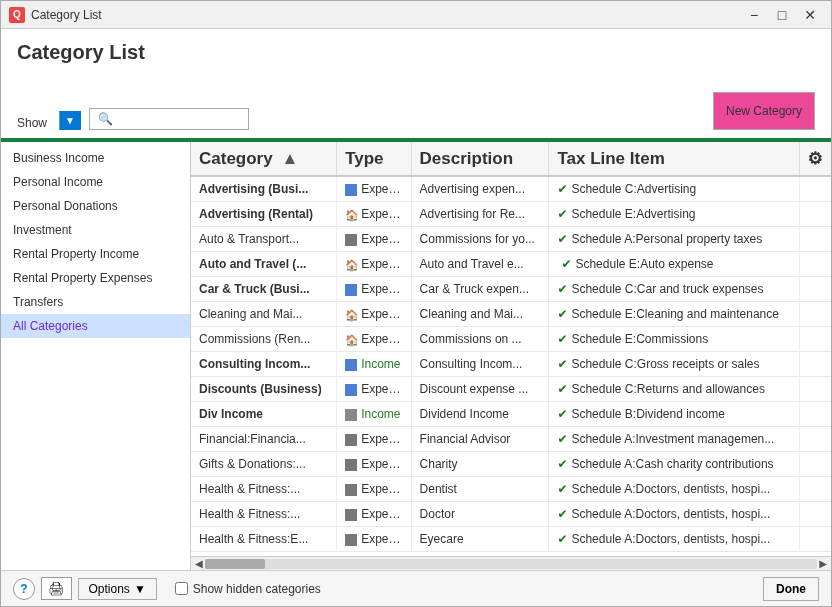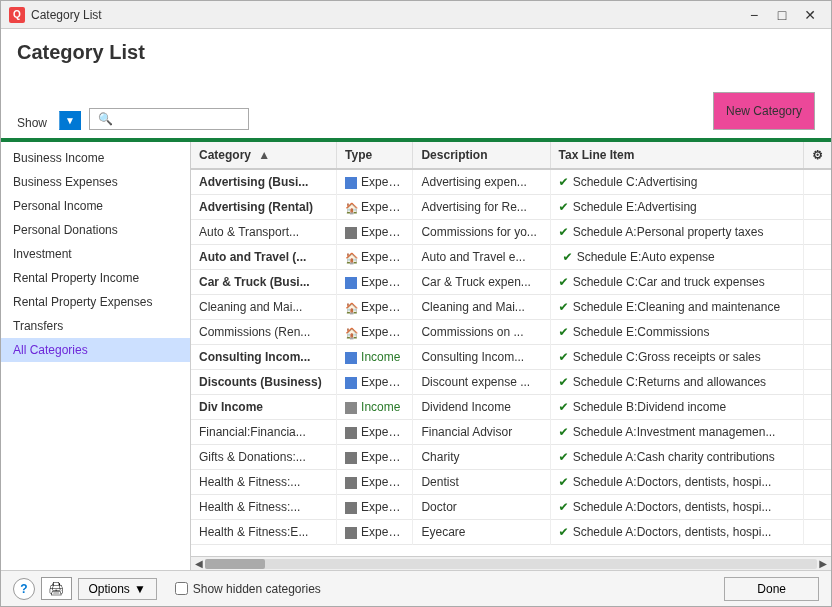--- a/index.html
+++ b/index.html
@@ -30,21 +30,21 @@
 
     .sidebar { width: 190px; min-width: 190px; background: #fff; border-right: 1px solid #ccc; overflow-y: auto; padding: 4px 0; }
     .sidebar-item { padding: 5px 12px; cursor: pointer; font-size: 12px; color: #333; }
     .sidebar-item.active { background: #cce0ff; color: #6d28d9; font-weight: 500; }
 
     .main { flex: 1; display: flex; flex-direction: column; overflow: hidden; }
 
     .table-container { flex: 1; overflow: auto; }
     table { width: 100%; border-collapse: collapse; }
     thead tr { background: #f5f5f5; border-bottom: 2px solid #ccc; }
-    thead th { padding: 6px 8px; text-align: left; font-size: 12px; font-weight: 600; color: #333; border-right: 1px solid #ddd; white-space: nowrap; cursor: pointer; user-select: none; }
+    thead th { padding: 6px 8px; text-align: left; font-size: 17px; font-weight: 600; color: #333; border-right: 1px solid #ddd; white-space: nowrap; cursor: pointer; user-select: none; }
     thead th:last-child { border-right: none; }
     thead th .sort-arrow { margin-left: 4px; color: #555; }
     thead th.settings-col { width: 26px; text-align: center; }
 
     tbody tr { border-bottom: 1px solid #e8e8e8; }
     tbody td { padding: 5px 8px; font-size: 12px; color: #333; border-right: 1px solid #eee; white-space: nowrap; overflow: hidden; text-overflow: ellipsis; max-width: 0; }
     tbody td:last-child { border-right: none; }
 
     .col-category { width: 170px; }
     .col-type { width: 90px; }
@@ -54,21 +54,21 @@
 
     .scrollbar-h { height: 14px; background: #f0f0f0; border-top: 1px solid #ccc; display: flex; align-items: center; padding: 0 2px; }
 
     .status-bar { height: 36px; background: #f5f5f5; border-top: 1px solid #ccc; display: flex; align-items: center; padding: 0 12px; gap: 8px; }
     .status-left { display: flex; align-items: center; gap: 6px; }
     .help-btn { width: 22px; height: 22px; border-radius: 50%; border: 1px solid #999; background: #fff; font-size: 12px; font-weight: bold; cursor: pointer; display: flex; align-items: center; justify-content: center; color: #0078d4; }
     .print-btn { border: 1px solid #999; background: #fff; padding: 3px 6px; cursor: pointer; font-size: 13px; }
     .options-btn { border: 1px solid #aaa; background: #f5f5f5; padding: 3px 10px; cursor: pointer; font-size: 12px; display: flex; align-items: center; gap: 4px; }
     .checkbox-label { display: flex; align-items: center; gap: 5px; font-size: 12px; color: #333; margin-left: 12px; }
     .checkbox-label input { margin: 0; }
-    .done-btn { margin-left: auto; border: 1px solid #aaa; background: #f5f5f5; padding: 4px 32px; font-size: 12px; cursor: pointer; }
+    .done-btn { margin-left: auto; border: 1px solid #aaa; background: #f5f5f5; padding: 4px 12px; font-size: 12px; cursor: pointer; font-weight: bold; }
 
     .h-scroll-track { flex: 1; height: 10px; background: #ddd; border-radius: 2px; position: relative; }
     .h-scroll-thumb { width: 60px; height: 10px; background: #aaa; border-radius: 2px; position: absolute; left: 0; }
     .scroll-arrow { background: none; border: none; cursor: pointer; font-size: 10px; color: #555; padding: 0 2px; }
   </style>
 </head>
 <body>
 
 <div class="window">
 
@@ -97,21 +97,20 @@
       <span style="color:#999; font-size:12px;">🔍</span>
       <input type="text" class="search-input" placeholder="" style="">
     </div>
     <button class="new-category-btn">New Category</button>
   </div>
 
   <div class="content">
 
     <div class="sidebar">
     <div class="sidebar-item">Business Income</div>
-        <div class="sidebar-item">Business Expenses</div>
         <div class="sidebar-item">Personal Income</div>
         <div class="sidebar-item">Personal Donations</div>
         <div class="sidebar-item">Investment</div>
         <div class="sidebar-item">Rental Property Income</div>
         <div class="sidebar-item">Rental Property Expenses</div>
         <div class="sidebar-item">Transfers</div>
         <div class="sidebar-item active">All Categories</div>
       </div>
 
     <div class="main">

